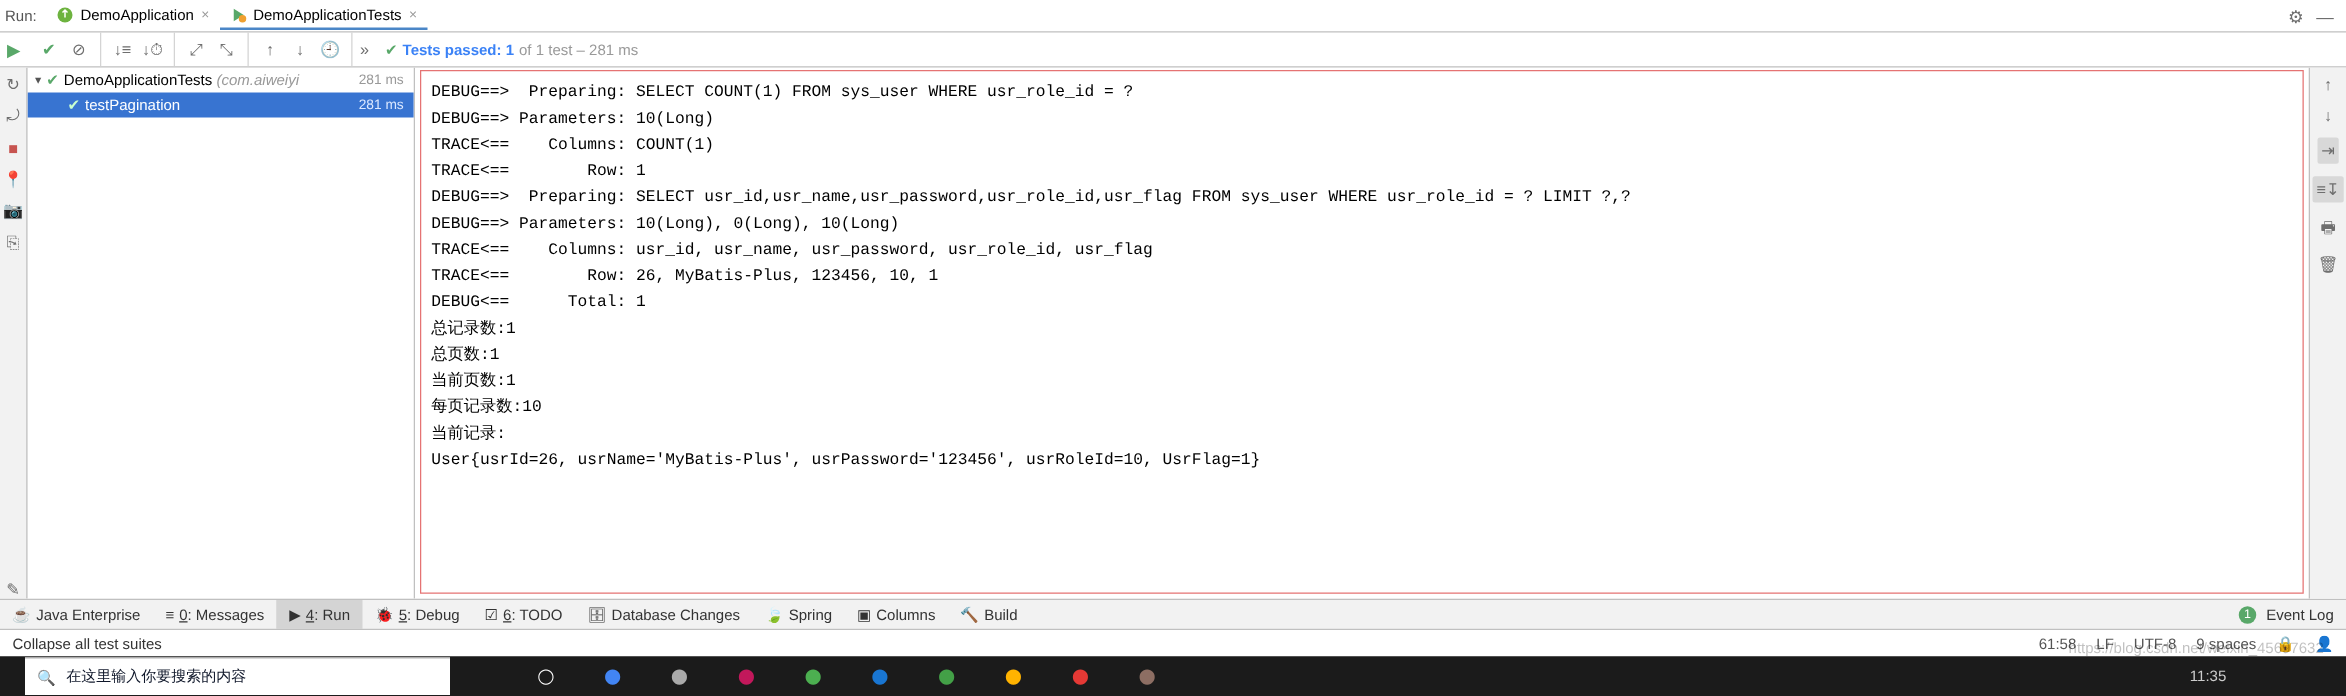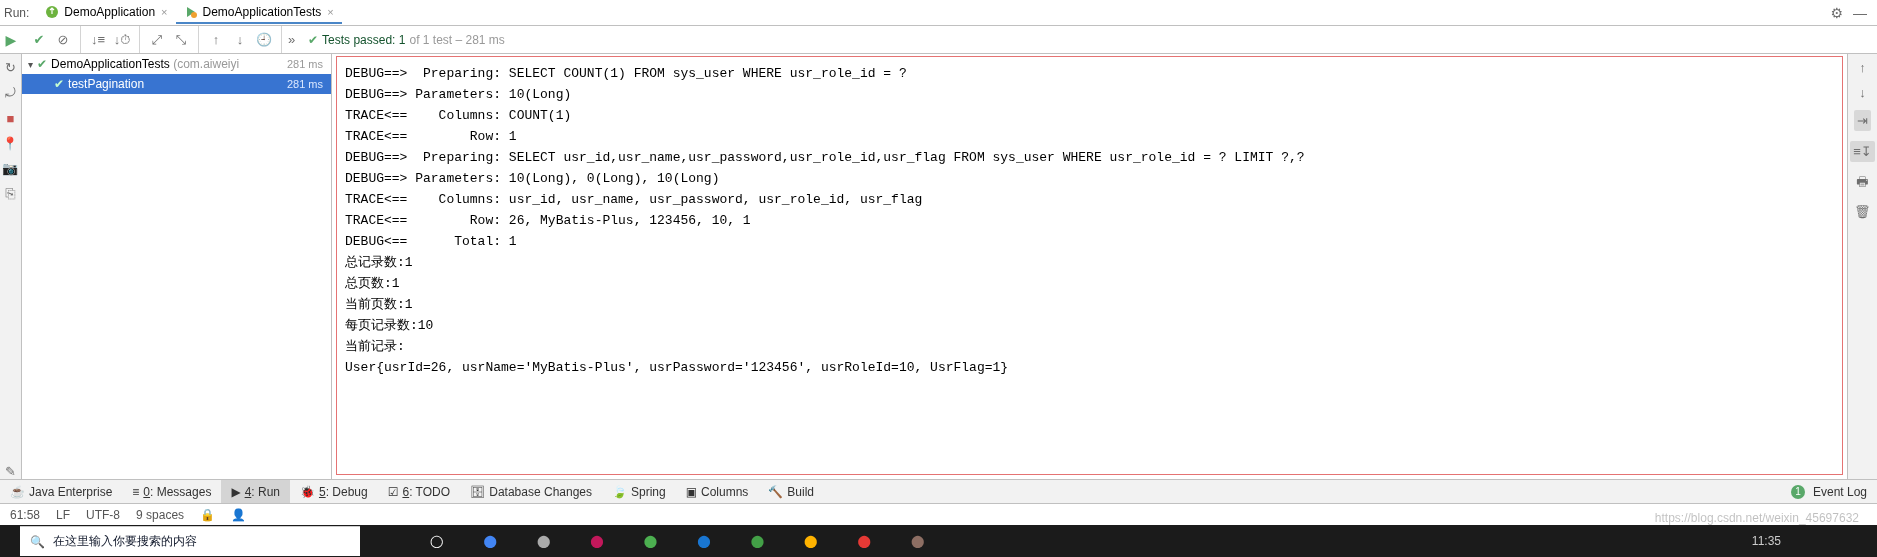--- a/index.html
+++ b/index.html
@@ -15,40 +15,40 @@
 .gear, .minus { color: #6e6e6e; font-size: 14px; cursor: pointer; }
 
 .toolbar-row { display: flex; align-items: center; height: 28px; border-bottom: 1px solid #c0c0c0; }
 .left-gutter { width: 22px; display: flex; align-items: center; justify-content: center; }
 .green-play { color: #59a869; font-size: 14px; }
 .tb-group { display: flex; align-items: center; gap: 6px; padding: 0 8px; border-right: 1px solid #d4d4d4; height: 100%; }
 .tb-icon { color: #6e6e6e; font-size: 13px; cursor: pointer; width: 18px; text-align: center; }
 .green-check { color: #59a869; }
 .no-icon { color: #6e6e6e; }
 .status-text { margin-left: 8px; display: flex; align-items: center; gap: 4px; }
-.status-passed { color: #14532d; font-weight: normal; }
+.status-passed { color: #3b82f6; font-weight: bold; }
 .status-gray { color: #999; }
 
 .main-area { display: flex; flex: 1; overflow: hidden; }
 .side-gutter { width: 22px; background: #f2f2f2; border-right: 1px solid #c0c0c0; display: flex; flex-direction: column; align-items: center; gap: 10px; padding-top: 6px; }
 .side-icon { color: #6e6e6e; font-size: 13px; cursor: pointer; }
 .side-spacer { flex: 1; }
 
 .tree-panel { width: 310px; border-right: 1px solid #c0c0c0; overflow: hidden; }
 .tree-row { display: flex; align-items: center; height: 20px; padding: 0 4px; }
 .tree-row.selected { background: #3874d1; color: #fff; }
 .tree-indent0 { padding-left: 6px; }
 .tree-indent1 { padding-left: 32px; }
 .tree-arrow { margin-right: 4px; color: #555; font-size: 10px; }
 .tree-check { color: #59a869; margin-right: 4px; font-size: 12px; }
 .tree-row.selected .tree-check { color: #c8ffd0; }
 .tree-label { flex: 1; white-space: nowrap; overflow: hidden; }
 .tree-time { color: #999; font-size: 11px; padding-right: 4px; }
 .tree-row.selected .tree-time { color: #dbe8ff; }
-.tree-gray { color: #999; }
+.tree-gray { color: #999; font-style: italic; }
 
 .console-wrap { flex: 1; position: relative; overflow: hidden; }
 .console-box { position: absolute; left: 4px; top: 2px; right: 34px; bottom: 4px; border: 1px solid #e57373; padding: 6px 8px; font-family: Consolas, "Courier New", monospace; font-size: 13px; line-height: 21px; white-space: pre; overflow: auto; color: #000; }
 
 .right-gutter { width: 30px; background: #f2f2f2; border-left: 1px solid #c0c0c0; display: flex; flex-direction: column; align-items: center; gap: 10px; padding-top: 6px; position: absolute; right: 0; top: 0; bottom: 0; }
 .rg-icon { color: #6e6e6e; font-size: 13px; cursor: pointer; }
 .rg-active { background: #d8d8d8; padding: 3px; border-radius: 2px; }
 
 .bottom-bar { display: flex; align-items: center; height: 24px; border-top: 1px solid #c0c0c0; background: #f2f2f2; }
 .bb-item { display: flex; align-items: center; gap: 4px; padding: 0 10px; cursor: pointer; height: 100%; color: #333; }
@@ -227,20 +227,21 @@
       </div>
     </div>
   <div class="bb-spacer"></div>
   <div class="bb-item">
     <span class="event-log-badge">1</span>
     <span>Event Log</span>
   </div>
 </div>
 
 <div class="status-bar">
+  <span class="status-hint">Collapse all test suites</span>
   <div class="status-right">
     <span>61:58</span>
     <span>LF</span>
     <span>UTF-8</span>
     <span>9 spaces</span>
     <span>🔒</span>
     <span>👤</span>
   </div>
 </div>
 

